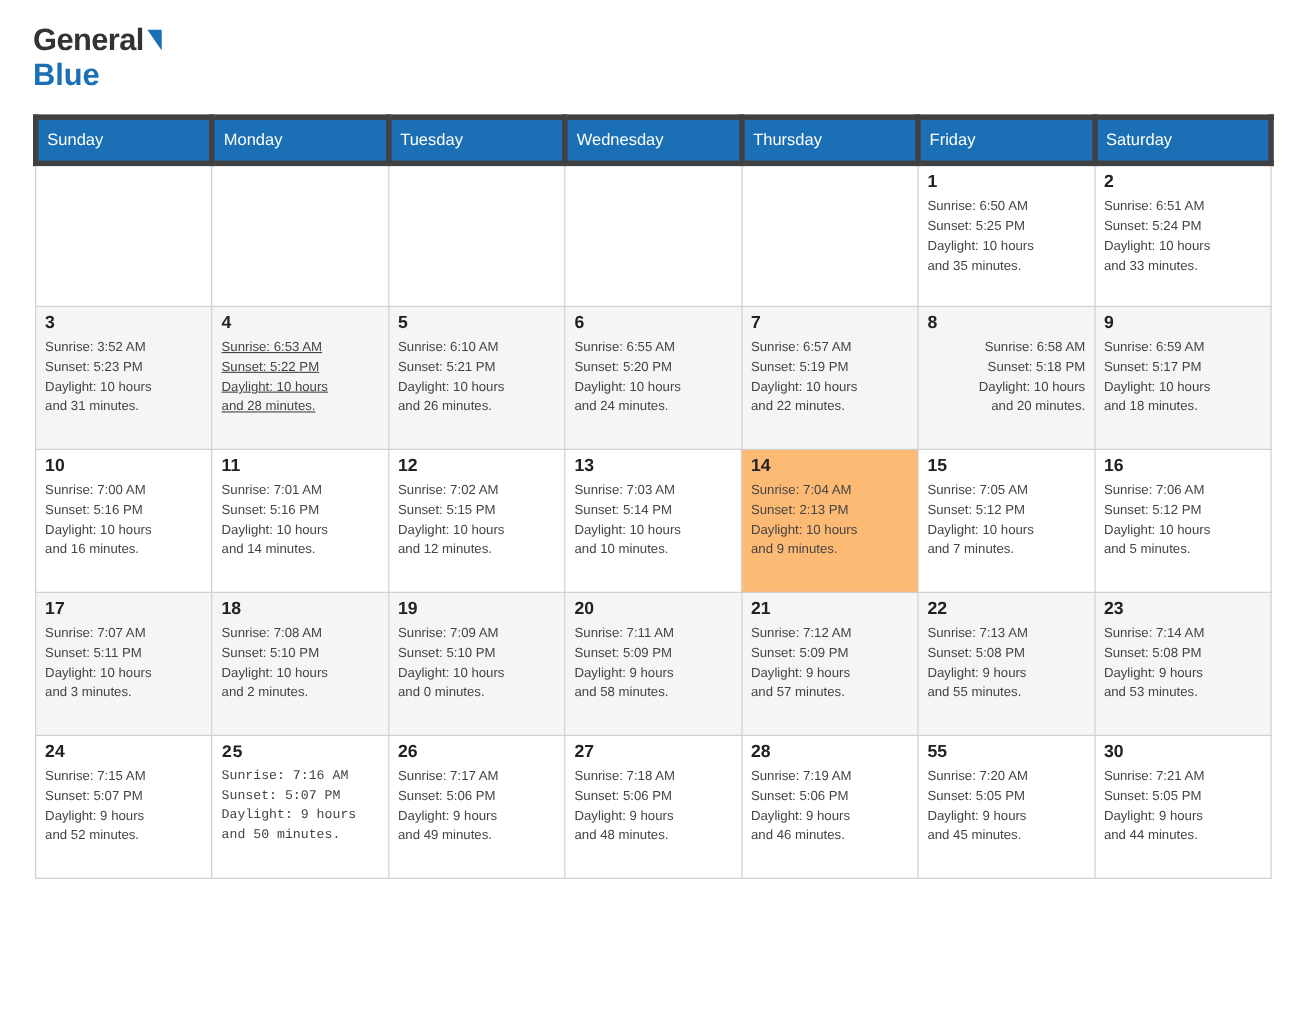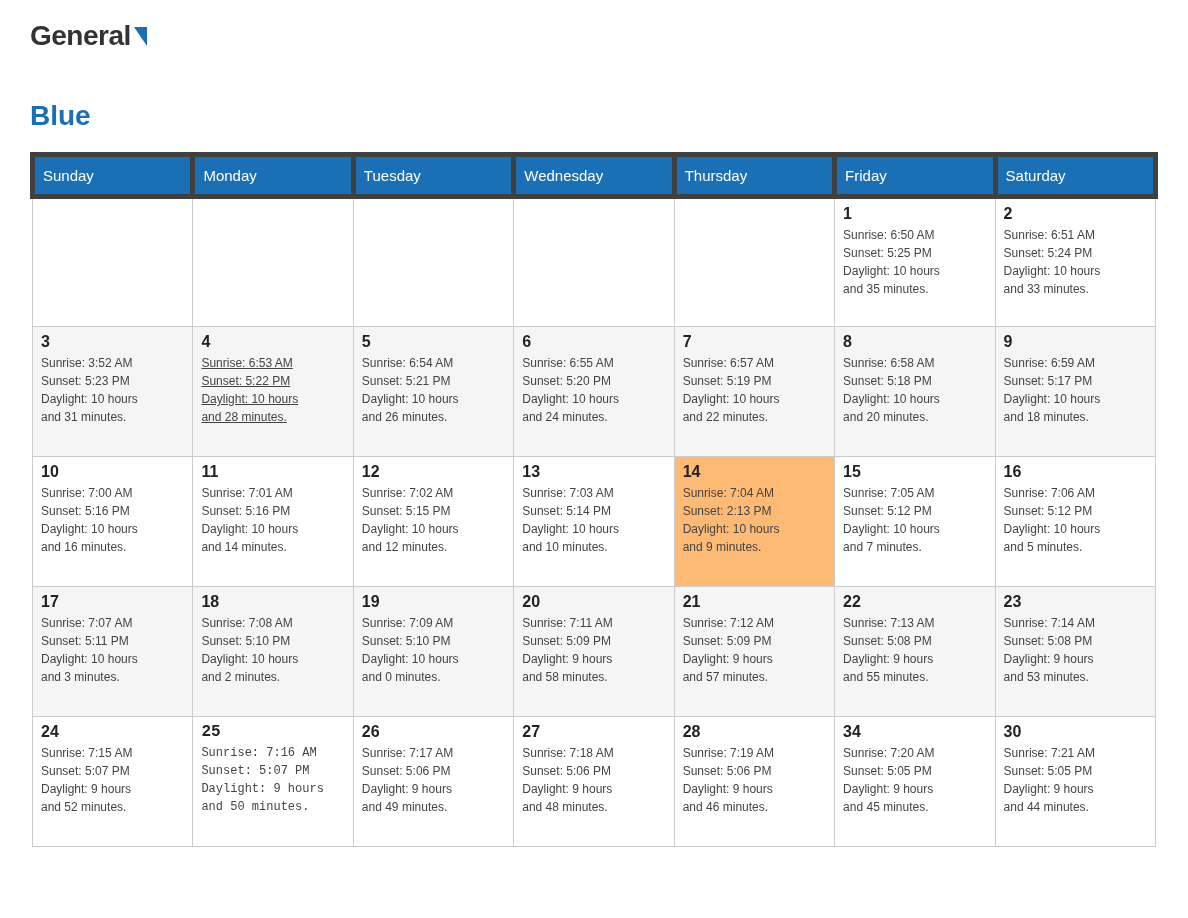--- a/index.html
+++ b/index.html
@@ -24,21 +24,20 @@
     }
     .logo-blue {
       font-size: 28px;
       font-weight: bold;
       color: #1a6fb5;
     }
     .logo-block {
       display: flex;
       flex-direction: column;
       align-items: flex-start;
-      gap: 48px;
     }
     .logo-top-line {
       display: flex;
       align-items: flex-end;
     }
     .title-block {
       text-align: right;
     }
     .month-title {
       font-size: 52px;
@@ -161,42 +160,42 @@
         </td>
         <td style="background-color: rgb(245, 245, 245);">
           <span class="day-number">4</span>
           <div class="day-info" style="white-space: pre-line; text-decoration: underline;">Sunrise: 6:53 AM
 Sunset: 5:22 PM
 Daylight: 10 hours
 and 28 minutes.</div>
         </td>
         <td style="background-color: rgb(245, 245, 245);">
           <span class="day-number">5</span>
-          <div class="day-info" style="white-space: pre-line;">Sunrise: 6:54 AM
+          <div class="day-info" style="white-space: pre-line;">Sunrise: 6:10 AM
 Sunset: 5:21 PM
 Daylight: 10 hours
 and 26 minutes.</div>
         </td>
         <td style="background-color: rgb(245, 245, 245);">
           <span class="day-number">6</span>
           <div class="day-info" style="white-space: pre-line;">Sunrise: 6:55 AM
 Sunset: 5:20 PM
 Daylight: 10 hours
 and 24 minutes.</div>
         </td>
         <td style="background-color: rgb(245, 245, 245);">
           <span class="day-number">7</span>
           <div class="day-info" style="white-space: pre-line;">Sunrise: 6:57 AM
 Sunset: 5:19 PM
 Daylight: 10 hours
 and 22 minutes.</div>
         </td>
         <td style="background-color: rgb(245, 245, 245);">
           <span class="day-number">8</span>
-          <div class="day-info" style="white-space: pre-line;">Sunrise: 6:58 AM
+          <div class="day-info" style="white-space: pre-line; text-align: right;">Sunrise: 6:58 AM
 Sunset: 5:18 PM
 Daylight: 10 hours
 and 20 minutes.</div>
         </td>
         <td style="background-color: rgb(245, 245, 245);">
           <span class="day-number">9</span>
           <div class="day-info" style="white-space: pre-line;">Sunrise: 6:59 AM
 Sunset: 5:17 PM
 Daylight: 10 hours
 and 18 minutes.</div>
@@ -334,21 +333,21 @@
 and 48 minutes.</div>
         </td>
         <td style="background-color: rgb(255, 255, 255);">
           <span class="day-number">28</span>
           <div class="day-info" style="white-space: pre-line;">Sunrise: 7:19 AM
 Sunset: 5:06 PM
 Daylight: 9 hours
 and 46 minutes.</div>
         </td>
         <td style="background-color: rgb(255, 255, 255);">
-          <span class="day-number">34</span>
+          <span class="day-number">55</span>
           <div class="day-info" style="white-space: pre-line;">Sunrise: 7:20 AM
 Sunset: 5:05 PM
 Daylight: 9 hours
 and 45 minutes.</div>
         </td>
         <td style="background-color: rgb(255, 255, 255);">
           <span class="day-number">30</span>
           <div class="day-info" style="white-space: pre-line;">Sunrise: 7:21 AM
 Sunset: 5:05 PM
 Daylight: 9 hours

